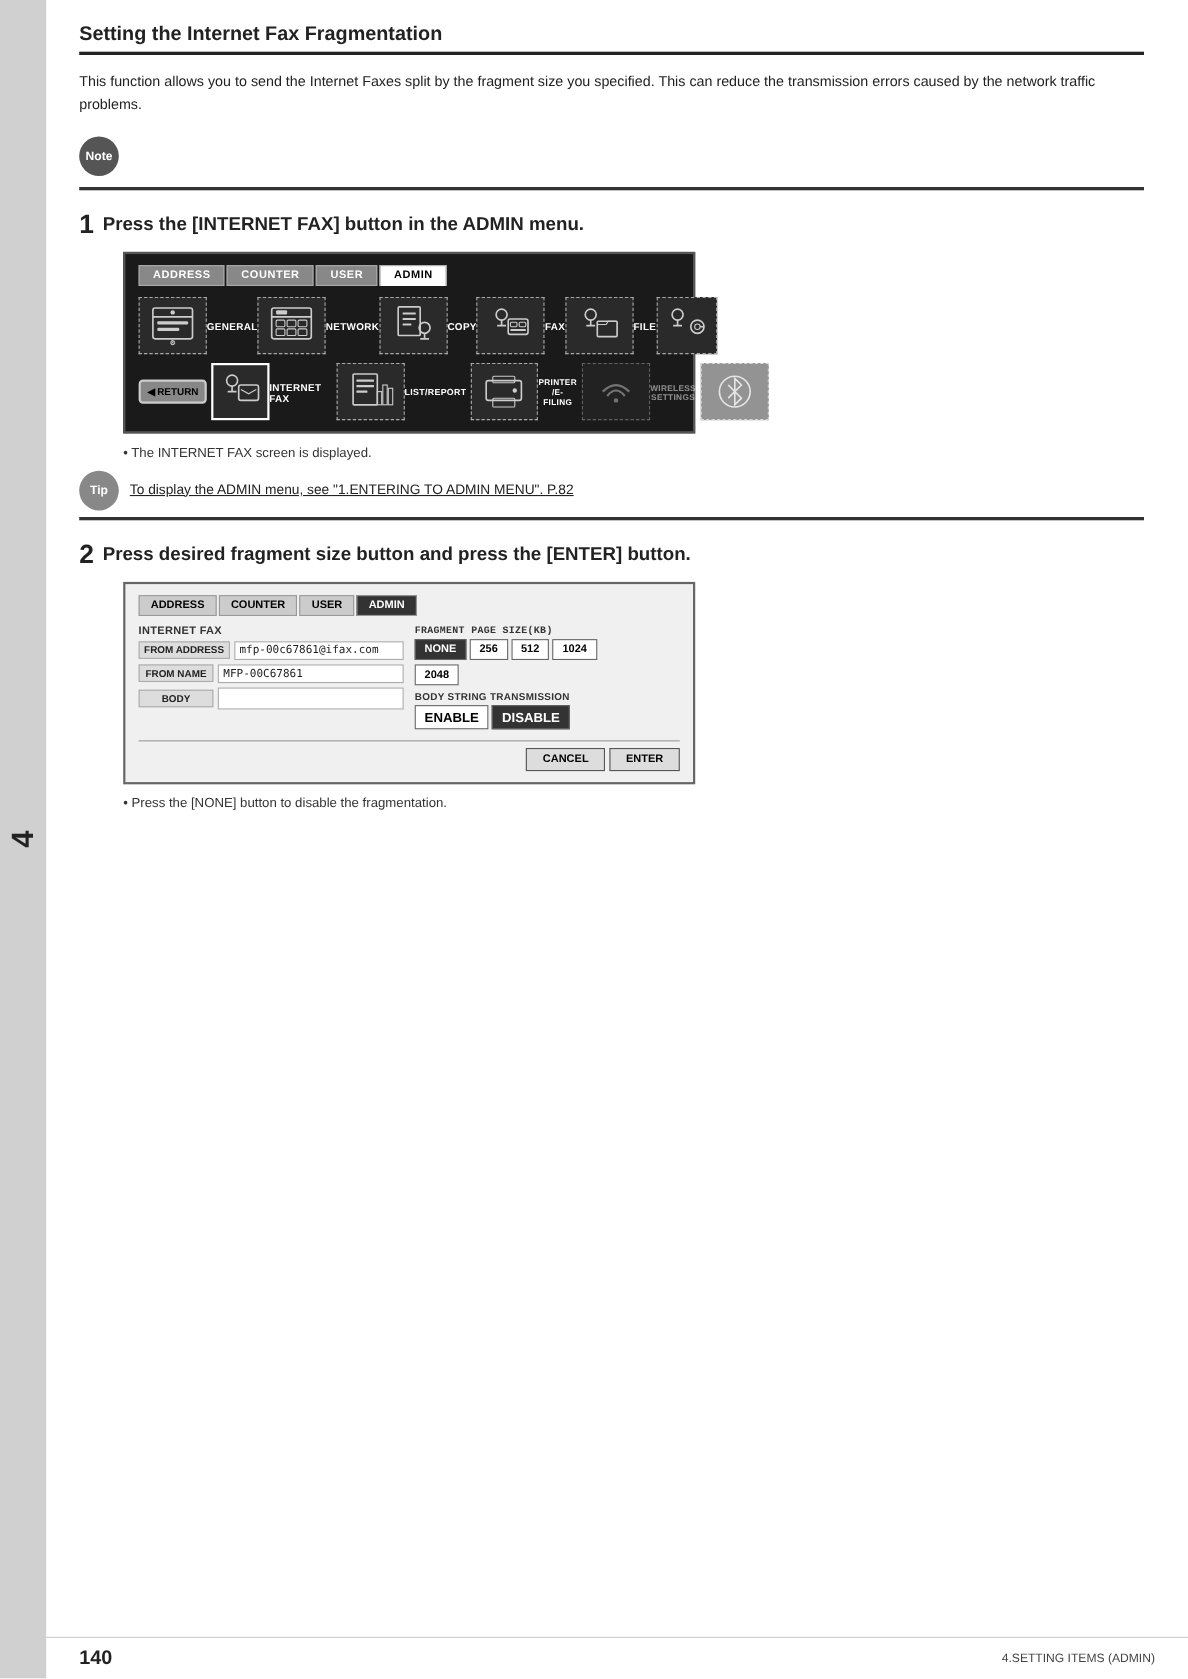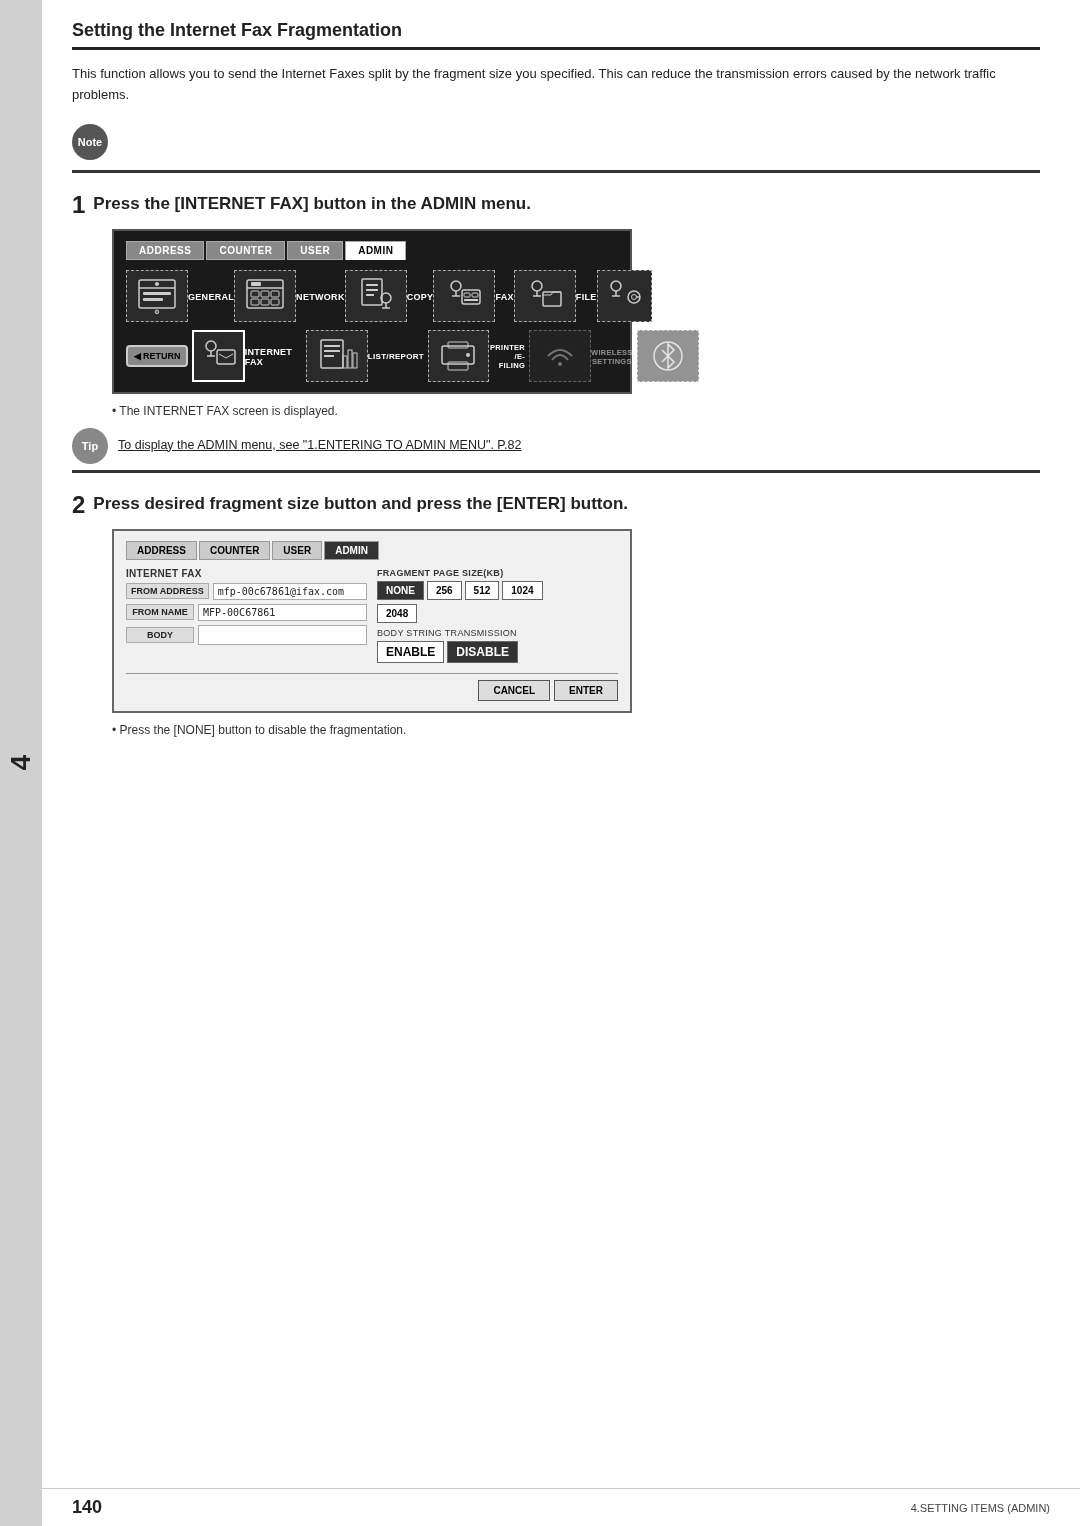--- a/index.html
+++ b/index.html
@@ -301,20 +301,21 @@
       flex: 1;
       font-family: monospace;
     }
 
     .fragment-label {
       font-size: 9px;
       font-weight: bold;
       color: #333;
       margin-bottom: 3px;
       letter-spacing: 0.3px;
+      font-family: Liberation Mono, monospace;
     }
 
     .fragment-buttons {
       display: flex;
       gap: 3px;
       margin-bottom: 4px;
     }
 
     .frag-btn {
       border: 1px solid #666;
@@ -324,21 +325,21 @@
       background: #fff;
       cursor: pointer;
     }
     .frag-btn.active {
       background: #333;
       color: #fff;
     }
 
     .body-string-label {
       font-size: 9px;
-      font-weight: normal;
+      font-weight: bold;
       color: #333;
       margin: 5px 0 3px 0;
       letter-spacing: 0.3px;
     }
 
     .body-string-buttons {
       display: flex;
       gap: 3px;
       margin-bottom: 6px;
     }
@@ -587,21 +588,21 @@
 
           <div class="admin-icon-item">
             <div class="admin-icon-box">
               <svg class="admin-icon-svg" viewBox="0 0 44 40">
                 <rect x="6" y="10" width="32" height="18" rx="2" fill="none" stroke="#ccc" stroke-width="1.5"></rect>
                 <rect x="12" y="6" width="20" height="6" rx="1" fill="none" stroke="#ccc" stroke-width="1"></rect>
                 <rect x="12" y="26" width="20" height="8" rx="1" fill="none" stroke="#ccc" stroke-width="1"></rect>
                 <circle cx="32" cy="19" r="2" fill="#ccc"></circle>
               </svg>
             </div>
-            <span class="icon-label" style="font-size:7.5px; text-align:right; white-space:pre-line;">PRINTER
+            <span class="icon-label" style="font-size:7.5px; text-align:center; white-space:pre-line;">PRINTER
 /E-FILING</span>
           </div>
 
           <div class="admin-icon-item" style="opacity:0.5;">
             <div class="admin-icon-box">
               <svg class="admin-icon-svg" viewBox="0 0 44 40">
                 <path d="M10 20 Q22 8 34 20" fill="none" stroke="#ccc" stroke-width="2"></path>
                 <path d="M14 24 Q22 14 30 24" fill="none" stroke="#ccc" stroke-width="2"></path>
                 <circle cx="22" cy="28" r="2" fill="#ccc"></circle>
               </svg>

